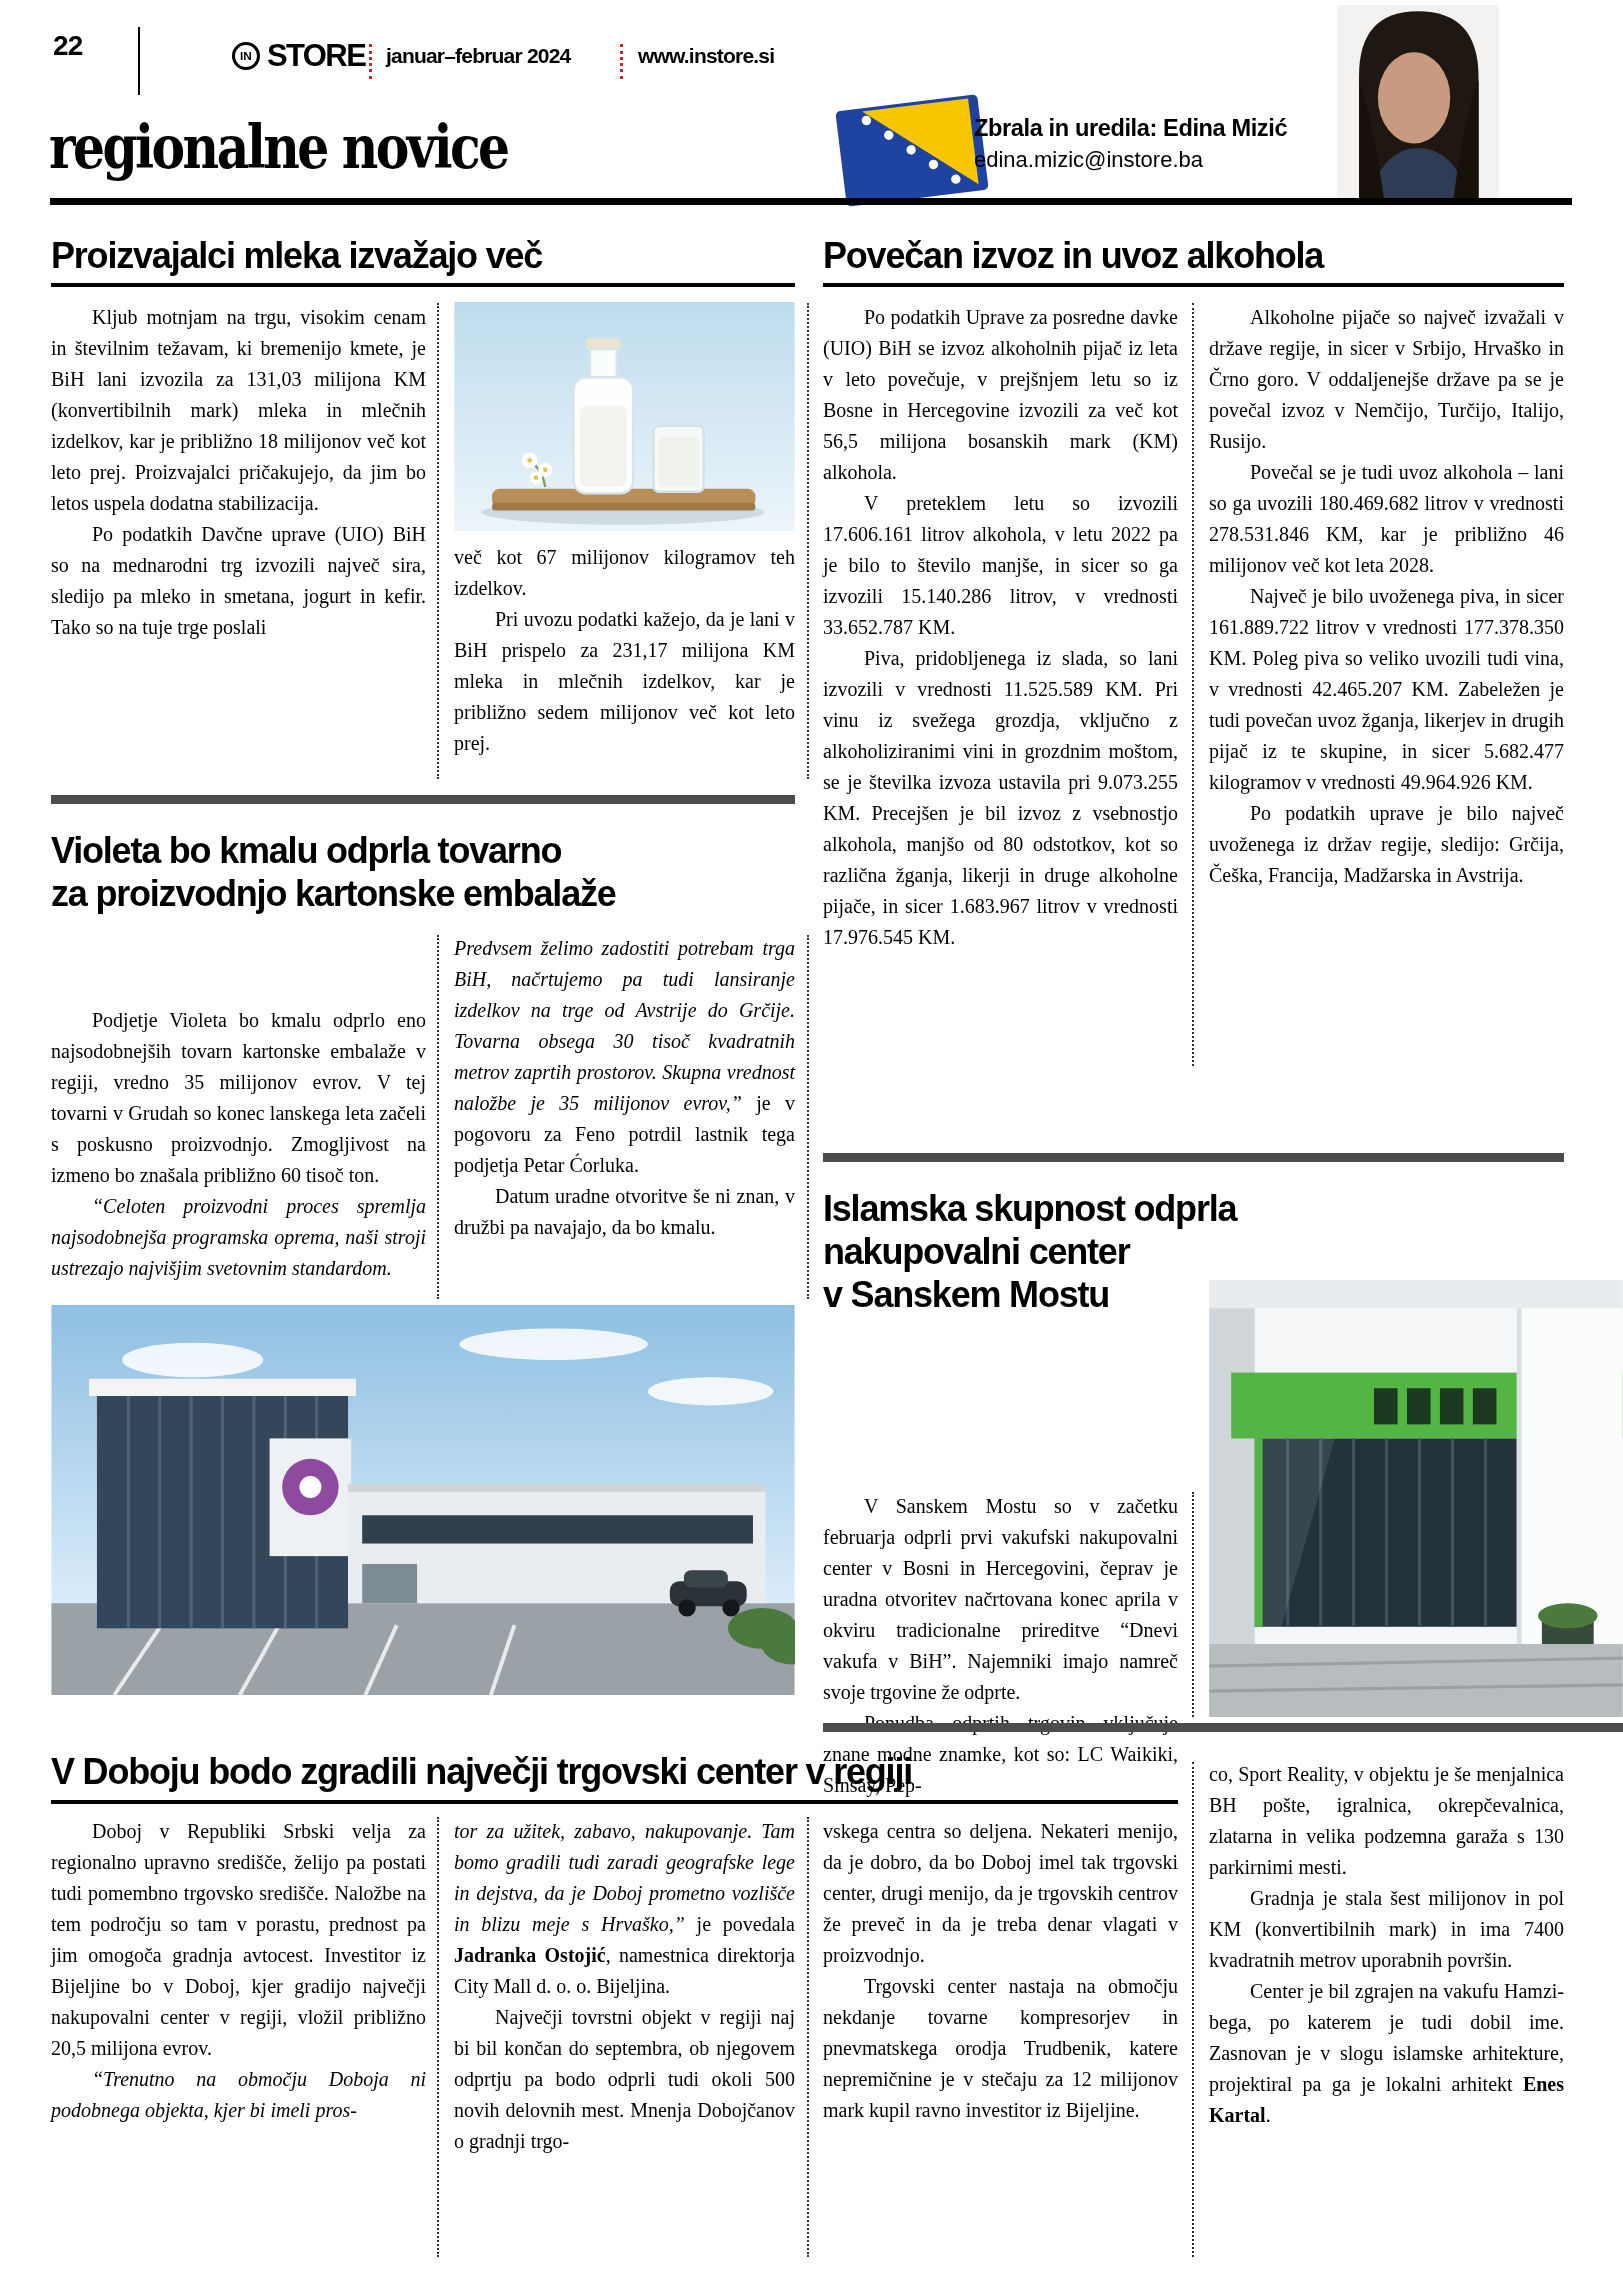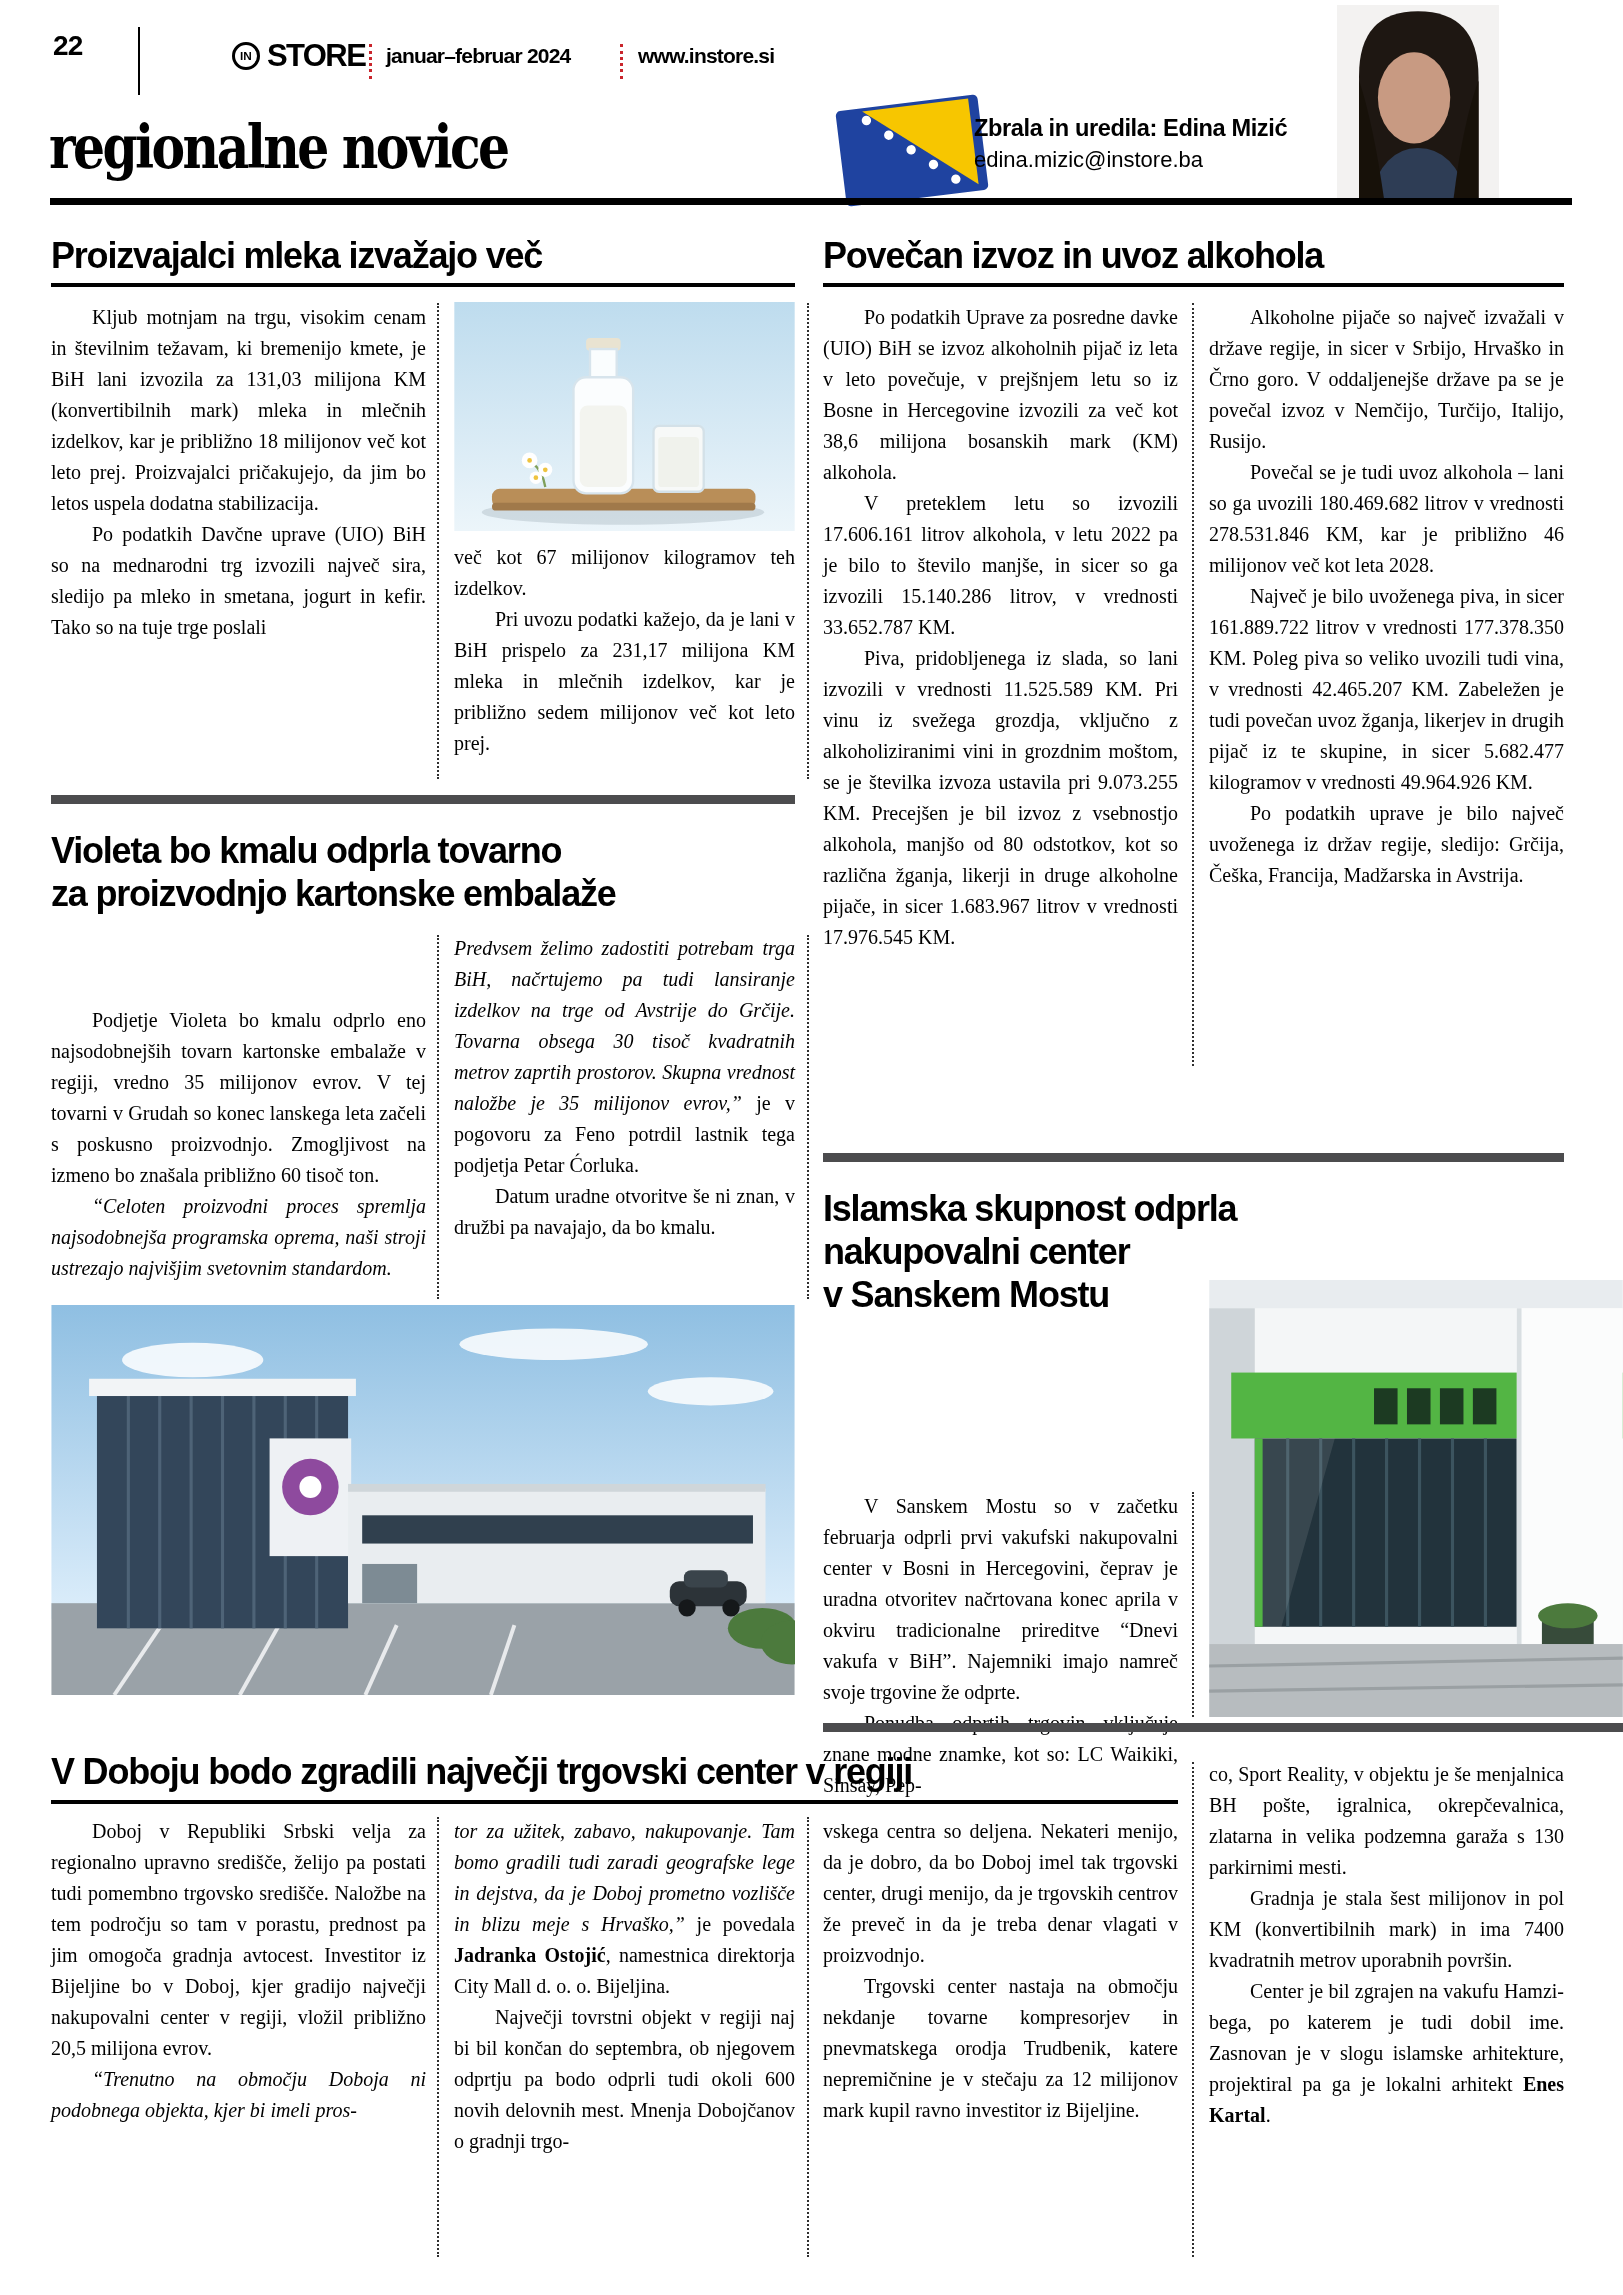--- a/index.html
+++ b/index.html
@@ -137,21 +137,21 @@
 
   <div class="col" style="left:454px;top:542px;width:341px;">
     <p class="para">več kot 67 milijonov kilogramov teh izdelkov.</p>
     <p class="para indent">Pri uvozu podatki kažejo, da je lani v BiH prispelo za 231,17 milijona KM mleka in mlečnih izdelkov, kar je približno sedem milijonov več kot leto prej.</p>
   </div>
 
   <div class="headline" style="left:823px;top:234px;">Povečan izvoz in uvoz alkohola</div>
   <div class="title-rule" style="left:823px;top:283px;width:741px;"></div>
 
   <div class="col" style="left:823px;top:302px;width:355px;">
-    <p class="para indent">Po podatkih Uprave za posredne davke (UIO) BiH se izvoz alkoholnih pijač iz leta v leto povečuje, v prejšnjem letu so iz Bosne in Hercegovine izvozili za več kot 38,6 milijona bosanskih mark (KM) alkohola.</p>
+    <p class="para indent">Po podatkih Uprave za posredne davke (UIO) BiH se izvoz alkoholnih pijač iz leta v leto povečuje, v prejšnjem letu so iz Bosne in Hercegovine izvozili za več kot 56,5 milijona bosanskih mark (KM) alkohola.</p>
     <p class="para indent">V preteklem letu so izvozili 17.606.161 litrov alkohola, v letu 2022 pa je bilo to število manjše, in sicer so ga izvozili 15.140.286 litrov, v vrednosti 33.652.787 KM.</p>
     <p class="para indent">Piva, pridobljenega iz slada, so lani izvozili v vrednosti 11.525.589 KM. Pri vinu iz svežega grozdja, vključno z alkoholiziranimi vini in grozdnim moštom, se je številka izvoza ustavila pri 9.073.255 KM. Precejšen je bil izvoz z vsebnostjo alkohola, manjšo od 80 odstotkov, kot so različna žganja, likerji in druge alkoholne pijače, in sicer 1.683.967 litrov v vrednosti 17.976.545 KM.</p>
   </div>
 
   <div class="col" style="left:1209px;top:302px;width:355px;">
     <p class="para indent">Alkoholne pijače so največ izvažali v države regije, in sicer v Srbijo, Hrvaško in Črno goro. V oddaljenejše države pa se je povečal izvoz v Nemčijo, Turčijo, Italijo, Rusijo.</p>
     <p class="para indent">Povečal se je tudi uvoz alkohola – lani so ga uvozili 180.469.682 litrov v vrednosti 278.531.846 KM, kar je približno 46 milijonov več kot leta 2028.</p>
     <p class="para indent">Največ je bilo uvoženega piva, in sicer 161.889.722 litrov v vrednosti 177.378.350 KM. Poleg piva so veliko uvozili tudi vina, v vrednosti 42.465.207 KM. Zabeležen je tudi povečan uvoz žganja, likerjev in drugih pijač iz te skupine, in sicer 5.682.477 kilogramov v vrednosti 49.964.926 KM.</p>
     <p class="para indent">Po podatkih uprave je bilo največ uvoženega iz držav regije, sledijo: Grčija, Češka, Francija, Madžarska in Avstrija.</p>
   </div>
@@ -285,21 +285,21 @@
   <div class="headline" style="left:51px;top:1750px;">V Doboju bodo zgradili največji trgovski center v regiji</div>
   <div class="title-rule" style="left:51px;top:1800px;width:1127px;"></div>
 
   <div class="col" style="left:51px;top:1816px;width:375px;">
     <p class="para indent">Doboj v Republiki Srbski velja za regionalno upravno središče, želijo pa postati tudi pomembno trgovsko središče. Naložbe na tem področju so tam v porastu, prednost pa jim omogoča gradnja avtocest. Investitor iz Bijeljine bo v Doboj, kjer gradijo največji nakupovalni center v regiji, vložil približno 20,5 milijona evrov.</p>
     <p class="para indent it">“Trenutno na območju Doboja ni podobnega objekta, kjer bi imeli pros-</p>
   </div>
 
   <div class="col" style="left:454px;top:1816px;width:341px;">
     <p class="para"><span class="it">tor za užitek, zabavo, nakupovanje. Tam bomo gradili tudi zaradi geografske lege in dejstva, da je Doboj prometno vozlišče in blizu meje s Hrvaško,”</span><span> je povedala </span><span class="b">Jadranka Ostojić</span><span>, namestnica direktorja City Mall d. o. o. Bijeljina.</span></p>
-    <p class="para indent">Največji tovrstni objekt v regiji naj bi bil končan do septembra, ob njegovem odprtju pa bodo odprli tudi okoli 600 novih delovnih mest. Mnenja Dobojčanov o gradnji trgo-</p>
+    <p class="para indent">Največji tovrstni objekt v regiji naj bi bil končan do septembra, ob njegovem odprtju pa bodo odprli tudi okoli 500 novih delovnih mest. Mnenja Dobojčanov o gradnji trgo-</p>
   </div>
 
   <div class="col" style="left:823px;top:1816px;width:355px;">
     <p class="para">vskega centra so deljena. Nekateri menijo, da je dobro, da bo Doboj imel tak trgovski center, drugi menijo, da je trgovskih centrov že preveč in da je treba denar vlagati v proizvodnjo.</p>
     <p class="para indent">Trgovski center nastaja na območju nekdanje tovarne kompresorjev in pnevmatskega orodja Trudbenik, katere nepremičnine je v stečaju za 12 milijonov mark kupil ravno investitor iz Bijeljine.</p>
   </div>
 
   <div class="col" style="left:1209px;top:1759px;width:355px;">
     <p class="para">co, Sport Reality, v objektu je še menjalnica BH pošte, igralnica, okrepčevalnica, zlatarna in velika podzemna garaža s 130 parkirnimi mesti.</p>
     <p class="para indent">Gradnja je stala šest milijonov in pol KM (konvertibilnih mark) in ima 7400 kvadratnih metrov uporabnih površin.</p>

